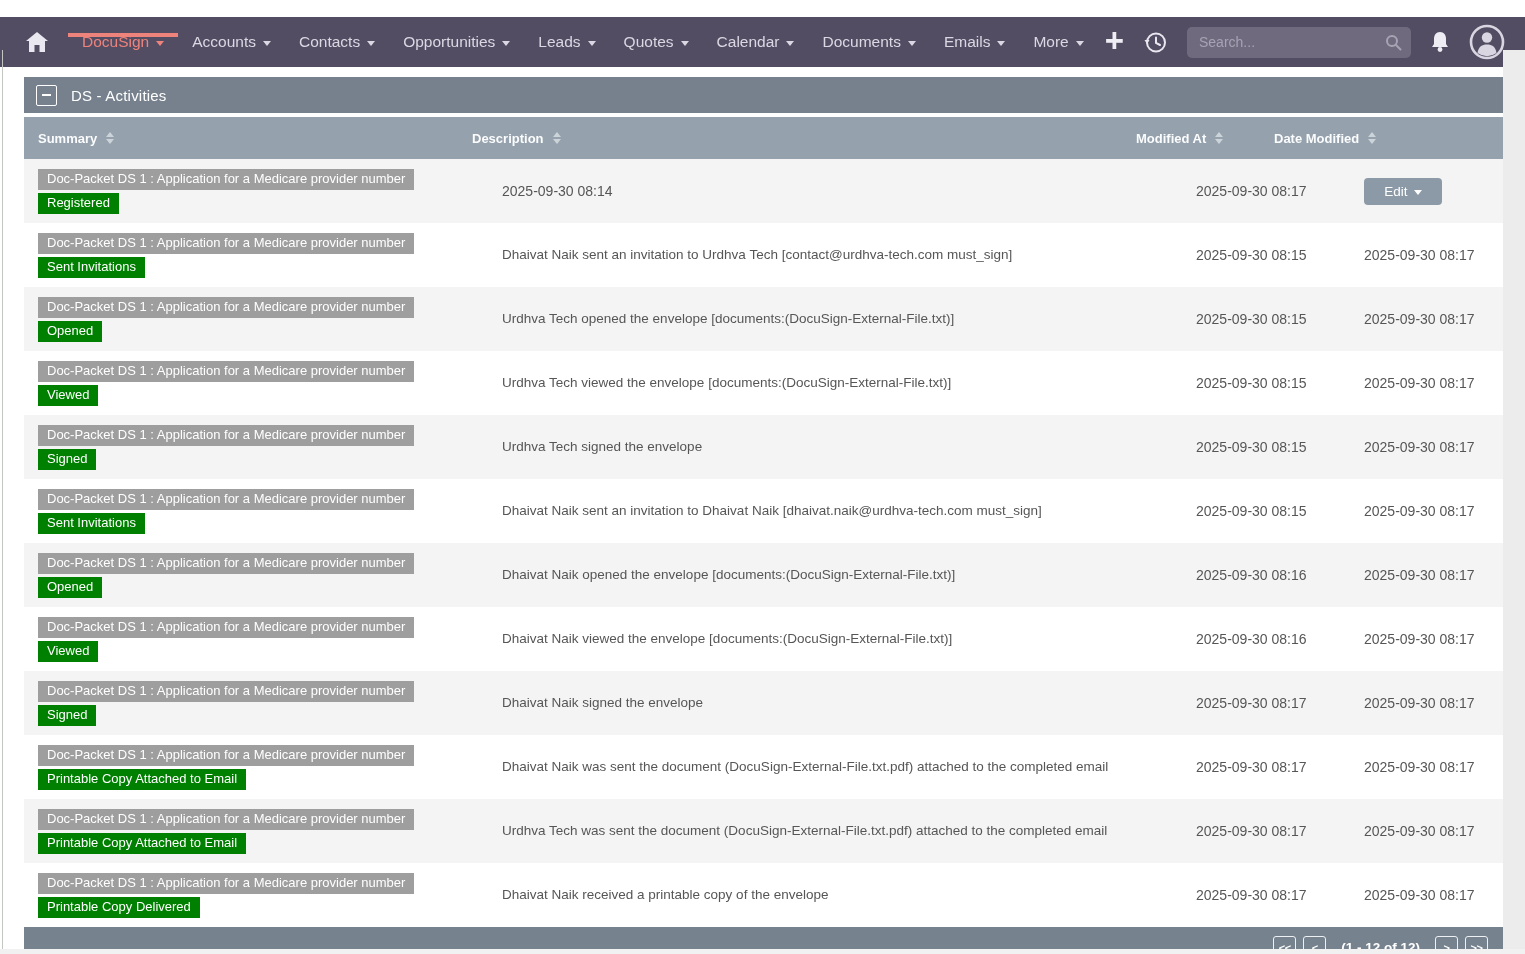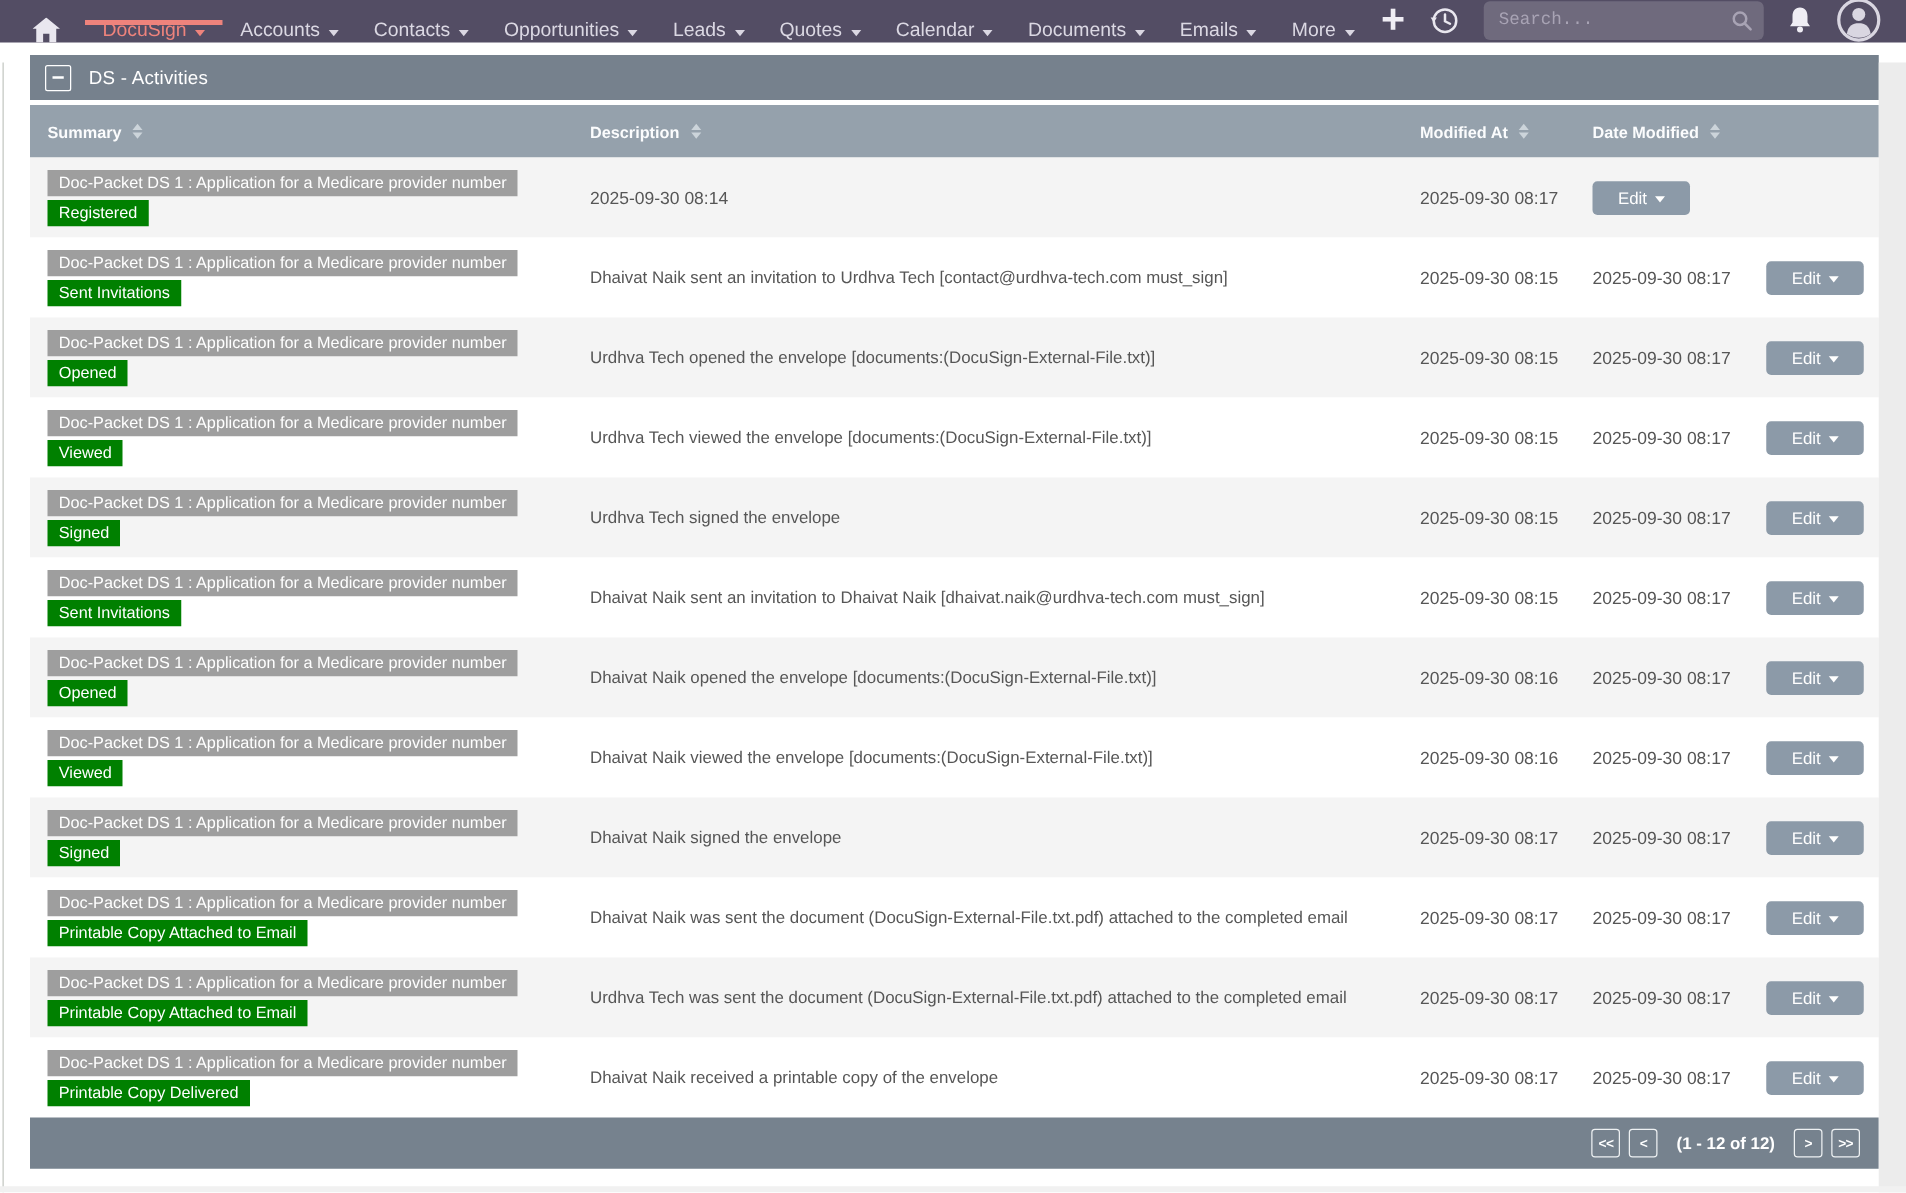--- a/index.html
+++ b/index.html
@@ -16,34 +16,34 @@
     --badge-green:#008000;
     --btn-slate:#8c9aa8;
     --footer-bg:#76828e;
     --page-gutter:#ececec;
   }
   *{box-sizing:border-box;margin:0;padding:0;}
   html,body{width:1525px;height:954px;overflow:hidden;}
   body{font-family:"Liberation Sans",sans-serif;background:#ffffff;position:relative;}
 
   
-  .navbar{height:34px;background:var(--nav-bg);display:flex;align-items:flex-end;width:100%;}
+  .navbar{height:50px;background:var(--nav-bg);display:flex;align-items:center;width:100%;margin-top:17px;}
   .home-btn{display:flex;align-items:center;padding:0 20px 0 26px;cursor:pointer;}
   .nav-items{display:flex;align-items:stretch;}
   .nav-item{display:flex;align-items:center;gap:7px;padding:0 14px;color:var(--nav-text);
             font-size:15.5px;cursor:pointer;position:relative;}
   .nav-item.active{color:var(--accent);box-shadow:inset 0 4px 0 var(--accent);}
   .caret{width:0;height:0;border-left:4.5px solid transparent;border-right:4.5px solid transparent;
          border-top:5px solid currentColor;margin-top:3px;}
   .nav-right{margin-left:auto;display:flex;align-items:center;gap:19px;padding-right:20px;}
   .plus-icon{color:#efedf4;font-size:33px;font-weight:700;line-height:30px;cursor:pointer;margin-top:-3px;}
   .icon-btn{cursor:pointer;display:flex;align-items:center;}
   .searchbox{position:relative;}
   .searchbox input{width:224px;height:31px;background:var(--search-bg);border:none;border-radius:5px;
-        color:#fde047;font-size:14px;padding:0 32px 0 12px;outline:none;font-family:Liberation Mono, monospace;}
+        color:#fde047;font-size:14px;padding:0 32px 0 12px;outline:none;font-family:Liberation Sans, sans-serif;}
   .searchbox input::placeholder{color:#a8a3b4;}
   .searchbox .mag{position:absolute;right:9px;top:7px;}
 
   
   .left-edge{position:absolute;left:2px;top:50px;bottom:0;width:1px;background:#c3c7c2;}
   .right-gutter{position:absolute;right:0;top:50px;width:22px;height:904px;background:var(--page-gutter);}
   .bottom-strip{position:absolute;left:0;bottom:0;width:100%;height:5px;background:#f1f1f1;}
 
   
   .panel{margin:10px 0 0 24px;width:1479px;}
@@ -57,21 +57,21 @@
   .grid-cols{display:grid;grid-template-columns:434px 664px 138px 139px 1fr;padding-left:14px;}
 
   .table-header{background:var(--table-header-bg);height:42px;margin-top:4px;align-items:center;}
   .th{display:flex;align-items:center;gap:9px;color:#fbfcfd;font-weight:bold;font-size:13px;cursor:pointer;}
   .sort{display:flex;flex-direction:column;gap:2.5px;}
   .sort .up{width:0;height:0;border-left:4px solid transparent;border-right:4px solid transparent;
             border-bottom:5px solid #ccd4da;}
   .sort .dn{width:0;height:0;border-left:4px solid transparent;border-right:4px solid transparent;
             border-top:5px solid #ccd4da;}
 
-  .row{min-height:64px;align-items:center;font-size:13.5px;color:var(--body-text);}
+  .row{min-height:64px;align-items:center;font-size:13.5px;color:var(--body-text);gap:30px;}
   .row:nth-child(odd){background:var(--row-odd);}
   .row:nth-child(even){background:var(--row-even);}
   .sum-cell{display:flex;flex-direction:column;align-items:flex-start;gap:3px;padding-right:10px;}
   .badge{color:#ffffff;font-size:13px;padding:2.5px 9px 3.5px 9px;white-space:nowrap;}
   .badge.doc{background:var(--badge-gray);}
   .badge.status{background:var(--badge-green);}
   .desc-cell{padding-right:14px;line-height:1.35;}
   .dt-cell{font-size:14px;}
   .edit-btn{width:78px;height:27px;background:var(--btn-slate);border:none;border-radius:4px;
             color:#ffffff;font-size:13.5px;display:flex;align-items:center;justify-content:center;

